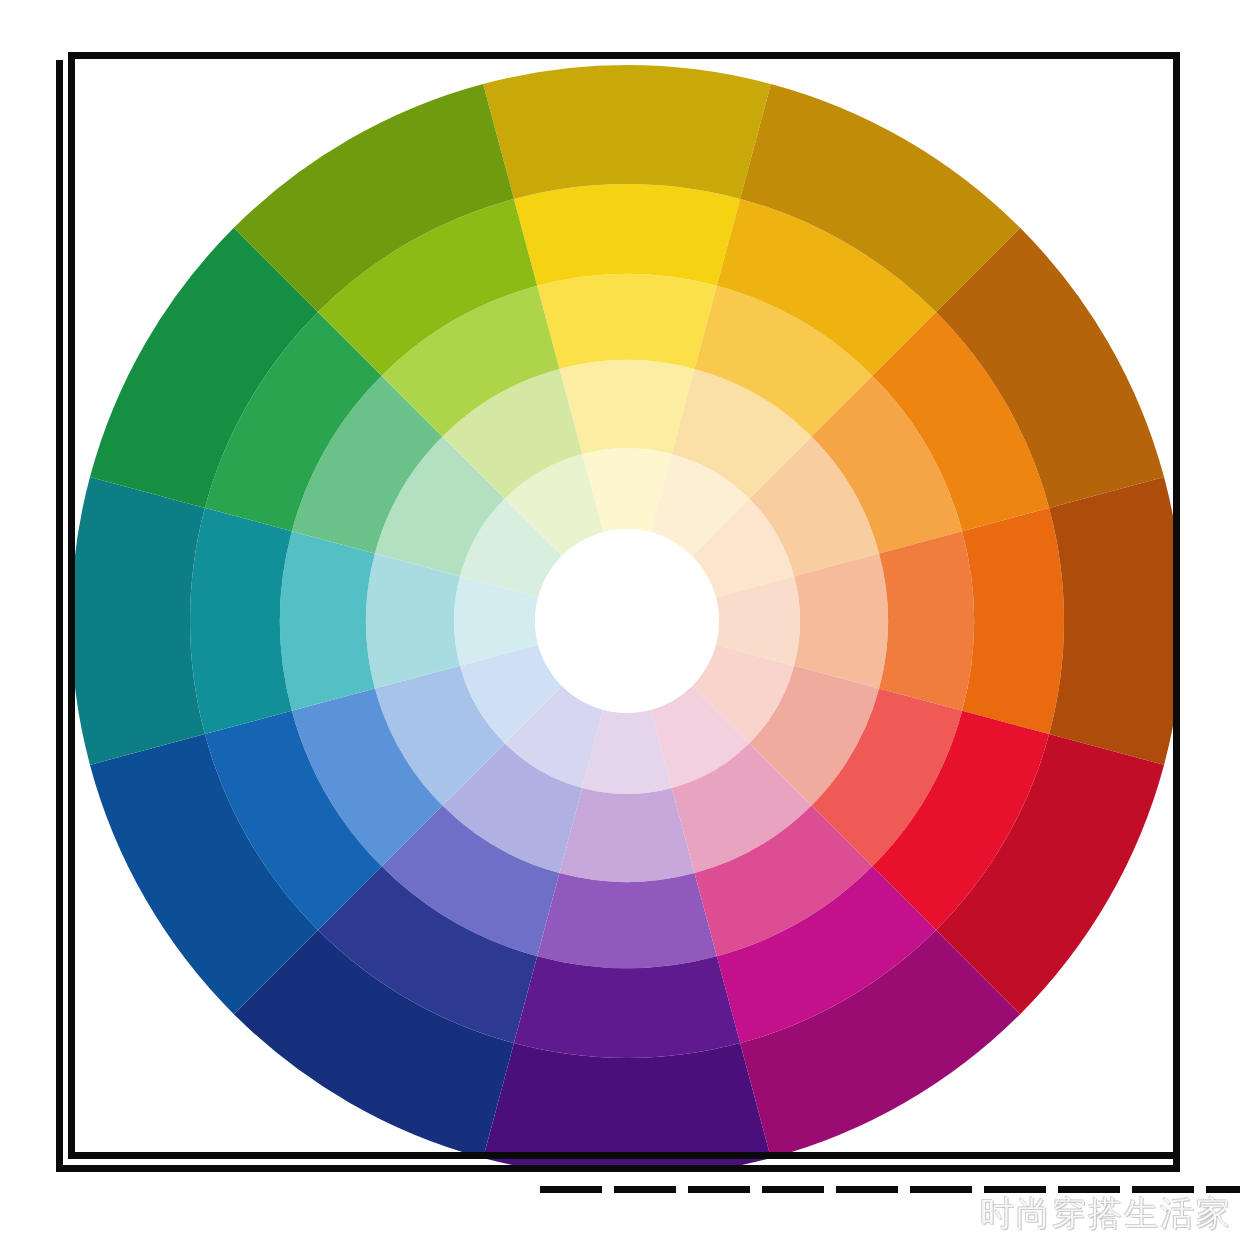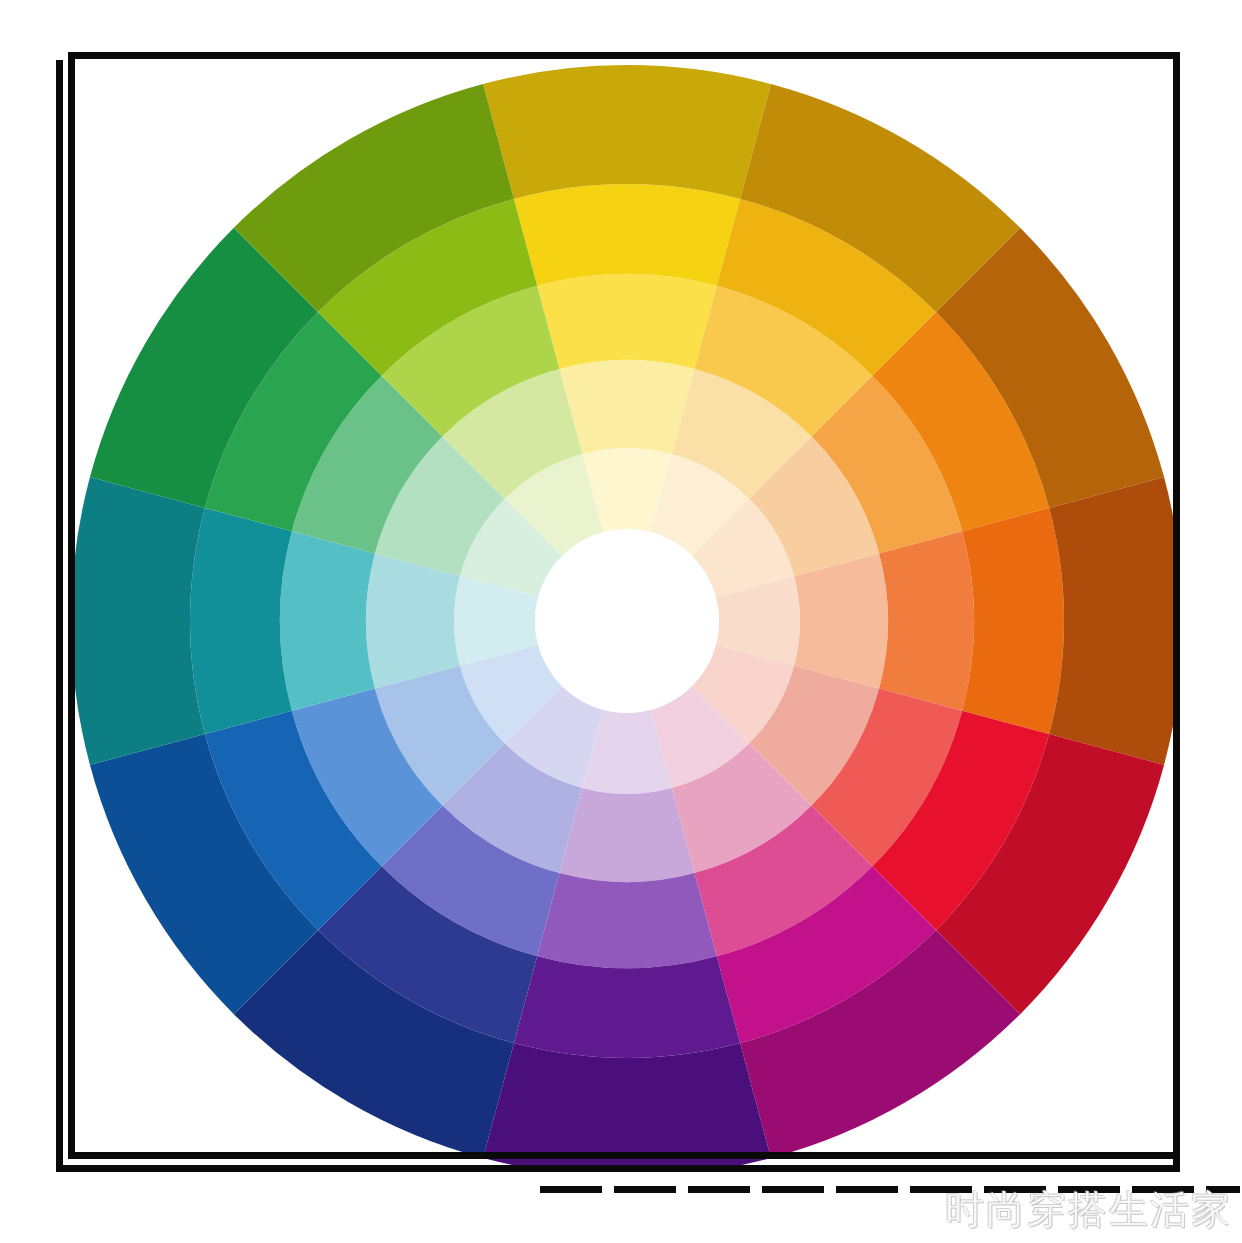--- a/index.html
+++ b/index.html
@@ -50,21 +50,21 @@
     left:-63px; top:-59px;   
     width:1242px;height:1243px;
   }
   #wheel svg{display:block;width:1242px;height:1243px;}
 
   
   #watermark{
     position:absolute;
     right:10px; bottom:6px;
     z-index:60;
-    font-size:39px;
+    font-size:34px;
     letter-spacing:2px;
     color:rgba(255,255,255,0.92);
     text-shadow:
        0 0 1px rgba(140,140,140,0.75),
        1px 1px 0 rgba(170,170,170,0.55),
       -1px -1px 0 rgba(170,170,170,0.45);
     font-family:"DejaVu Sans", sans-serif;
     white-space:nowrap;
     user-select:none;
   }

